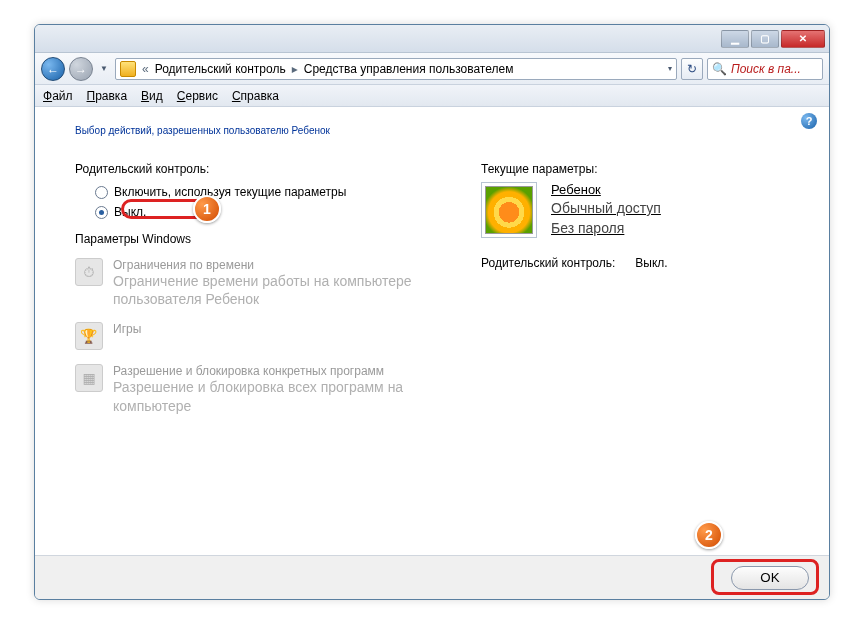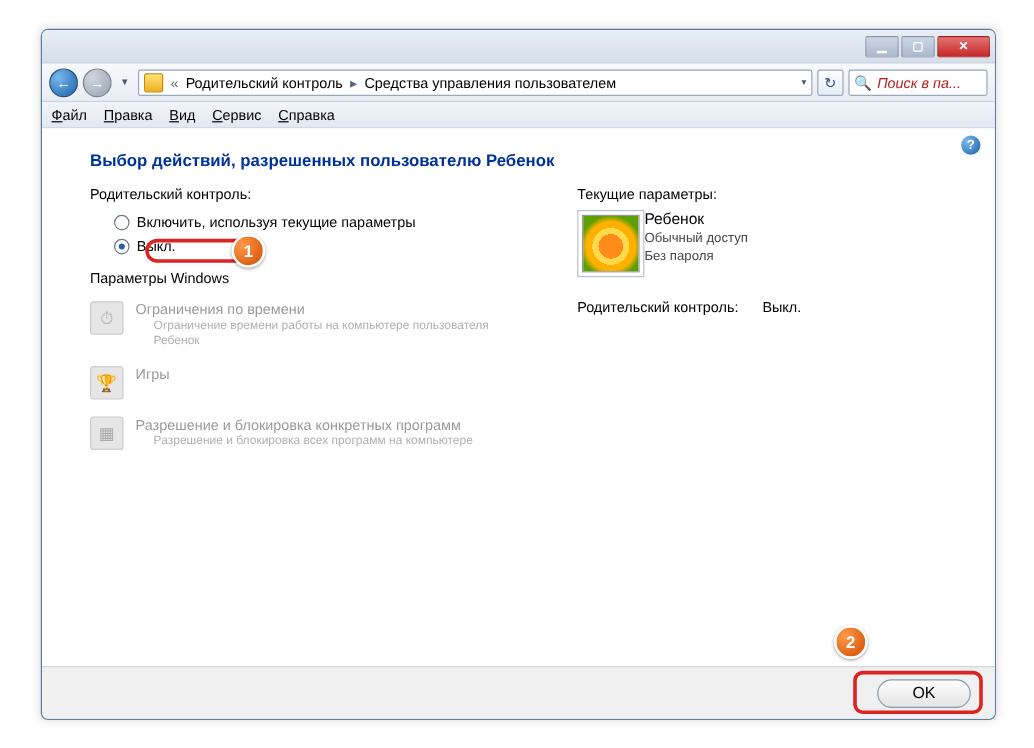--- a/index.html
+++ b/index.html
@@ -114,23 +114,23 @@
   }
   .helpicon {
     position:absolute; top:6px; right:12px;
     width:16px;height:16px;border-radius:50%;
     background:radial-gradient(circle at 30% 30%,#7ab8ef,#1860a8);
     color:#fff;display:flex;align-items:center;justify-content:center;
     font-size:11px;font-weight:bold;
   }
   h1.page-title {
     color:#003399;
-    font-size:14px;
-    font-weight:bold;
-    margin-bottom:14px;
+    font-size:10px;
+    font-weight:normal;
+    margin-bottom:26px;
   }
   .cols { display:flex; gap: 36px; }
   .leftcol { width: 370px; }
   .rightcol { flex:1; }
   .section-label { margin-bottom:6px; }
   .radios { padding-left:20px; margin-bottom:10px;text-align:right; }
   .radio-row { display:flex; align-items:center; gap:6px; height:20px; }
   .radio-circle {
     width:13px;height:13px;border-radius:50%;
     border:1px solid #6a7a90; background:#fff;
@@ -161,35 +161,35 @@
     display:flex; gap:10px; padding:4px 0 10px 0;
     color:#9a9a9a;
   }
   .setting .ico {
     width:28px;height:28px; flex-shrink:0;
     background:#e6e6e6; border:1px solid #ccc; border-radius:3px;
     display:flex;align-items:center;justify-content:center;
     color:#aaa;font-size:14px;
   }
   .setting .ttl { color:#9a9a9a; }
-  .setting .desc { color:#b0b0b0; font-size:10px; line-height:1.3;margin-left:15px; }
-  .userbox { display:flex; margin-bottom:18px; }
+  .setting .desc { color:#b0b0b0; font-size:14px; line-height:1.3; }
+  .userbox { display:flex; gap:14px; margin-bottom:18px;text-decoration:underline; }
   .avatar {
     width:56px;height:56px;
     border:1px solid #b8c4d2;
     background:#fff;padding:3px;
     display:flex;align-items:center;justify-content:center;
   }
   .avatar-inner{
     width:100%;height:100%;
     background: radial-gradient(circle at 50% 55%, #ff8c1a 0 30%, #ffd94a 30% 45%, #ffb000 45% 60%, #5aa000 75% 100%);
     border:1px solid #999;
   }
   .userinfo .uname { font-size:13px; color:#000; margin-bottom:2px;}
-  .userinfo .uline { color:#444; font-size:11px; line-height:1.4;}
+  .userinfo .uline { color:#444; font-size:14px; line-height:1.4;}
   .kvrow { display:flex; gap:20px; }
   .kvrow .k { color:#000; }
   .kvrow .v { color:#000; }
   .footer {
     height:44px;
     background:#f0f0f0;
     border-top:1px solid #d0d6de;
     display:flex;align-items:center;justify-content:flex-end;
     padding:0 20px;
     position:relative;

